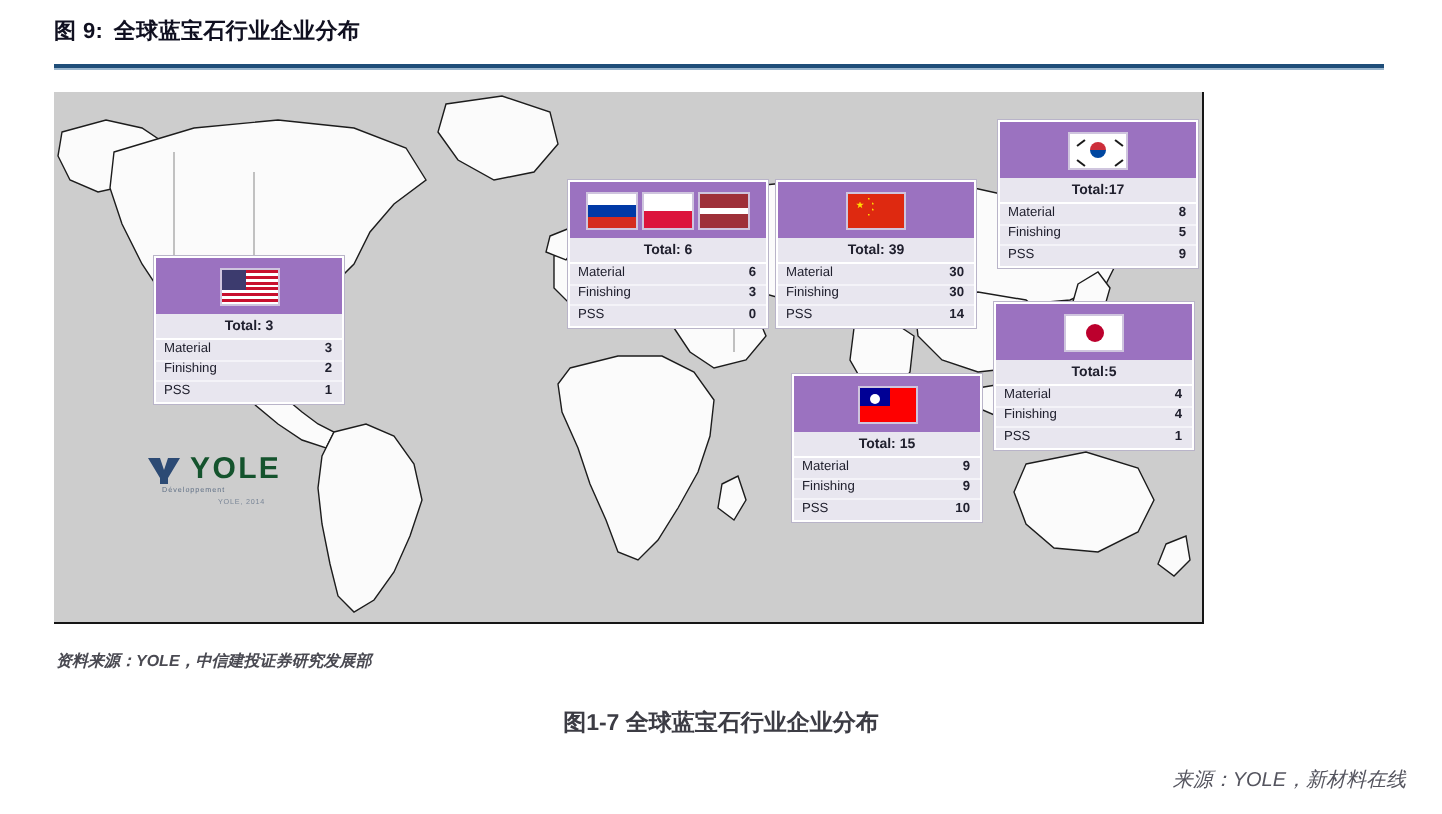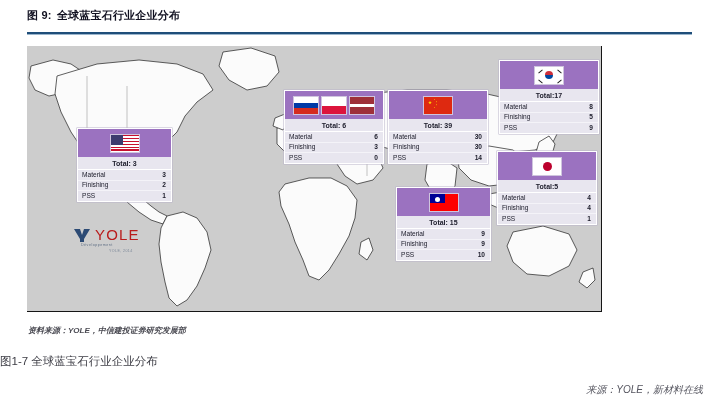--- a/index.html
+++ b/index.html
@@ -54,23 +54,23 @@
   
   .yole-logo {
     position: absolute;
     left: 46px; top: 180px;
     width: 92px; height: 34px;
   }
   .yole-word {
     position: absolute;
     left: 22px; top: 0px;
     font-size: 15px;
-    font-weight: normal;
+    font-weight: bold;
     letter-spacing: 1.2px;
-    color: #b91c1c;
+    color: #14532d;
   }
   .yole-mark {
     position: absolute;
     left: 0px; top: 2px;
     width: 18px; height: 15px;
   }
   .yole-sub {
     position: absolute;
     left: 8px; top: 17px;
     font-size: 3.6px;
@@ -197,24 +197,25 @@
     font-size: 8px;
     font-style: italic;
     font-weight: bold;
     color: #4a4a52;
     white-space: nowrap;
   }
   .caption {
     position: absolute;
     left: 0; top: 354px;
     width: 721px;
-    text-align: left;
+    text-align: center;
     font-size: 11.5px;
     color: #3c3c44;
     white-space: nowrap;
+    font-weight: bold;
   }
   .src-right {
     position: absolute;
     right: 18px; top: 383px;
     font-size: 10px;
     font-style: italic;
     color: #55555f;
     white-space: nowrap;
   }
 </style>

